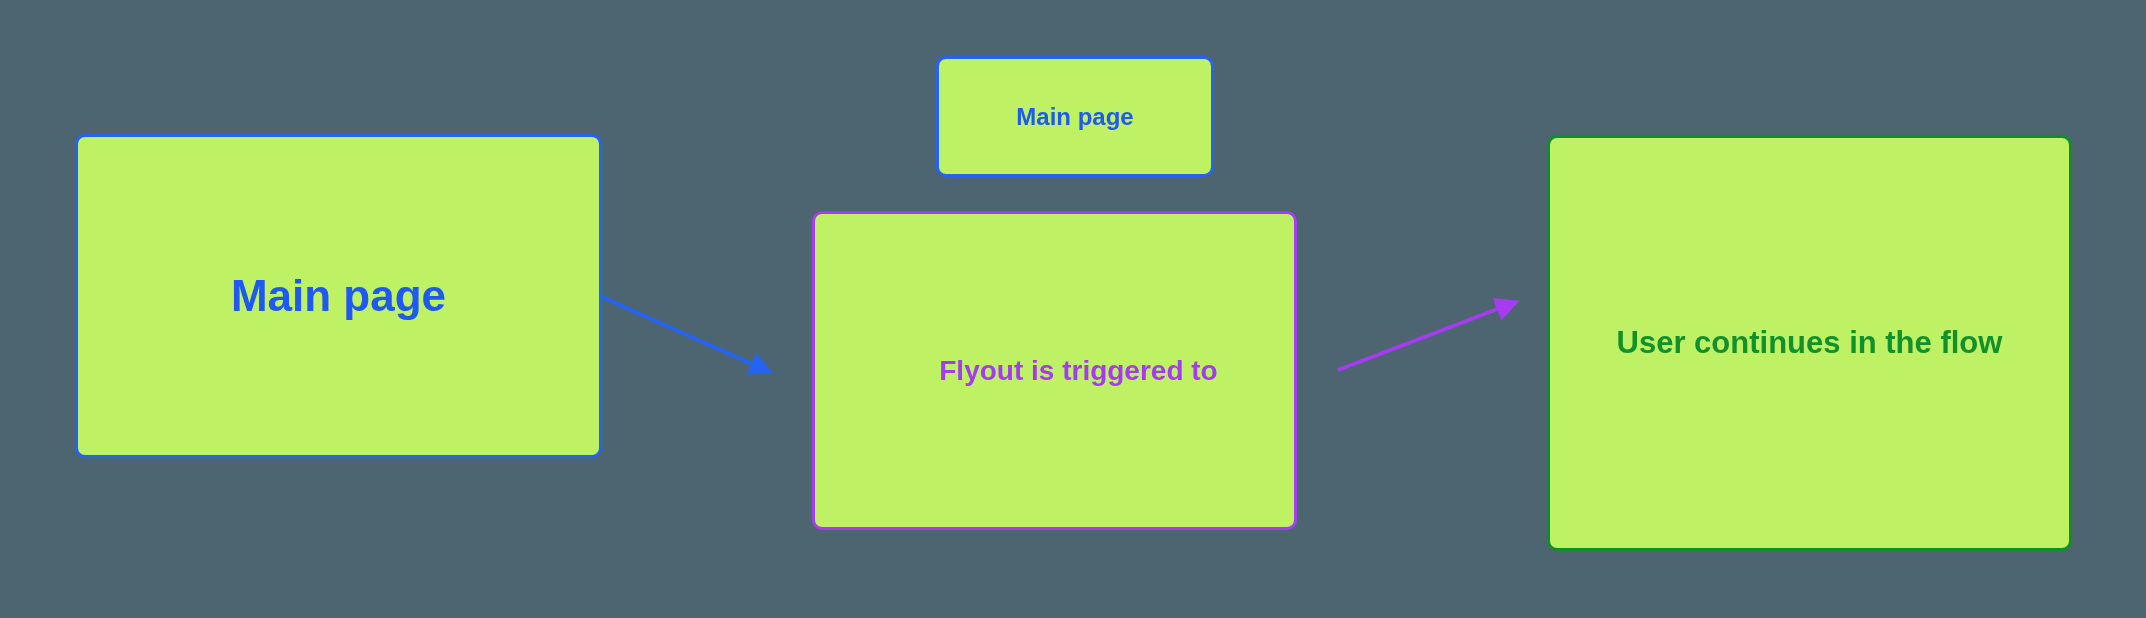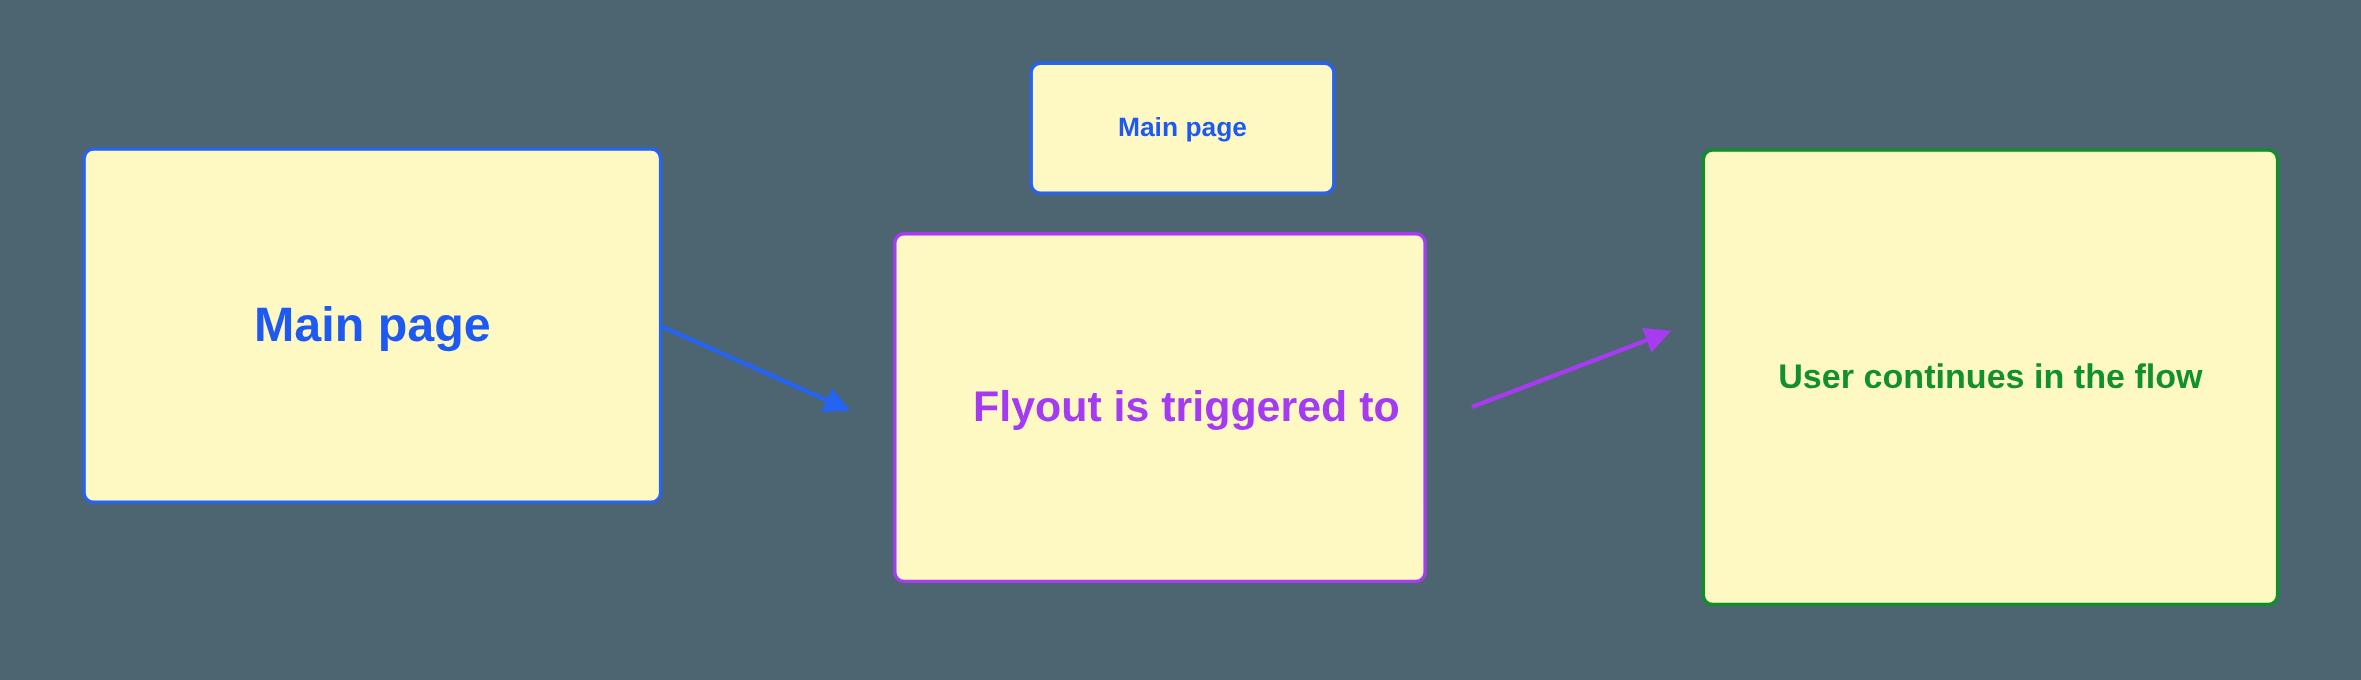--- a/index.html
+++ b/index.html
@@ -18,21 +18,21 @@
   .connector-layer {
     position: absolute;
     left: 0;
     top: 0;
     width: 2146px;
     height: 618px;
     pointer-events: none;
   }
   .node {
     position: absolute;
-    background: #fef9c3;
+    background: #bef264;
     border-radius: 10px;
     box-sizing: border-box;
     display: flex;
     align-items: center;
     justify-content: center;
     text-align: center;
   }
   .node-blue   { border: 3px solid #2563f2; }
   .node-purple { border: 3px solid #a63bf2; }
   .node-green  { border: 3px solid #0f8f29; }
@@ -45,21 +45,21 @@
   .node-label {
     font-weight: 700;
     letter-spacing: 0px;
   }
   .label-blue   { color: #1e5af2; }
   .label-purple { color: #a43bf2; }
   .label-green  { color: #12902c; }
 
   .label-xl { font-size: 44px; }
   .label-sm { font-size: 24px; }
-  .label-md { font-size: 39px; line-height: 47px; margin-left: 48px; }
+  .label-md { font-size: 28px; line-height: 47px; margin-left: 48px; }
   .label-lg { font-size: 31px; }
 
   .line-block { display: block; }
 </style>
 </head>
 <body>
 
 <div class="canvas">
 
   <svg class="connector-layer" width="2146" height="618" viewBox="0 0 2146 618" xmlns="http://www.w3.org/2000/svg">

